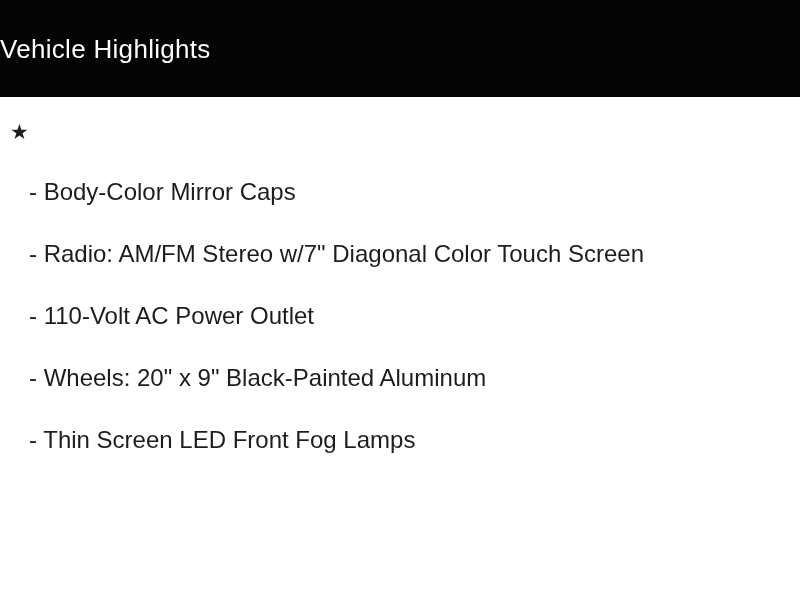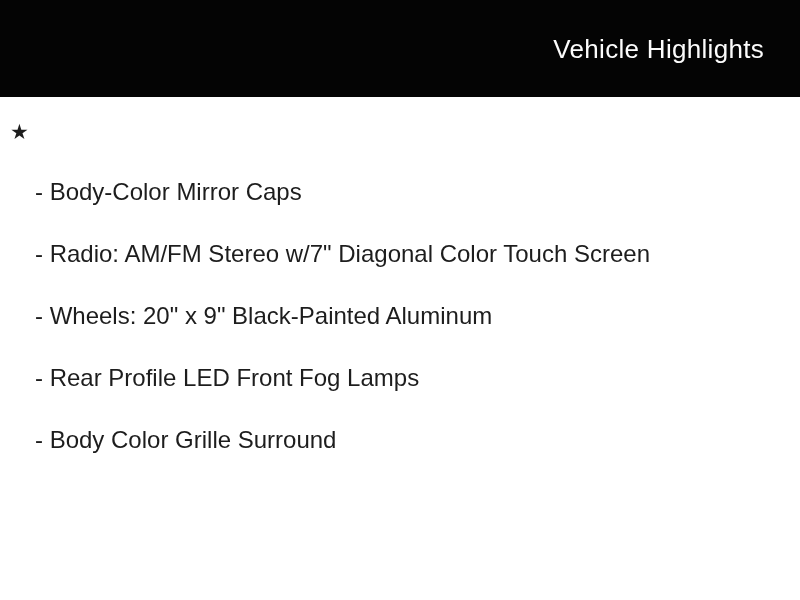--- a/index.html
+++ b/index.html
@@ -22,21 +22,21 @@
     height: 600px;
     overflow: hidden;
     background: var(--body-bg);
   }
   .header {
     height: 97px;
     width: 100%;
     background: var(--header-bg);
     display: flex;
     align-items: center;
-    justify-content: flex-end;
+    justify-content: flex-start;
     padding-right: 36px;
   }
   .title {
     margin: 0;
     color: var(--header-text);
     font-size: 26px;
     font-weight: 400;
     letter-spacing: 0.3px;
     line-height: 1;
   }
@@ -49,38 +49,38 @@
     margin: 0 0 38px 0;
     color: var(--body-text);
     white-space: nowrap;
   }
   .item.main {
     display: flex;
     align-items: center;
     gap: 11px;
   }
   .item.sub {
-    margin-left: 25px;
+    margin-left: 19px;
   }
   .star {
     font-size: 21px;
     line-height: 21px;
     color: var(--body-text);
   }
 </style>
 </head>
 <body>
 
 <div class="page">
   <header class="header">
     <h1 class="title">Vehicle Highlights</h1>
   </header>
   <main class="content">
       <div class="item main">
         <span class="star">★</span>
       </div>
       <div class="item sub"><span>- Body-Color Mirror Caps</span></div>
       <div class="item sub"><span>- Radio: AM/FM Stereo w/7" Diagonal Color Touch Screen</span></div>
+      <div class="item sub"><span>- 110-Volt AC Power Outlet</span></div>
       <div class="item sub"><span>- Wheels: 20" x 9" Black-Painted Aluminum</span></div>
-      <div class="item sub"><span>- Rear Profile LED Front Fog Lamps</span></div>
-      <div class="item sub"><span>- Body Color Grille Surround</span></div>
+      <div class="item sub"><span>- Thin Screen LED Front Fog Lamps</span></div>
     </main>
 </div>
 
 </body></html>

